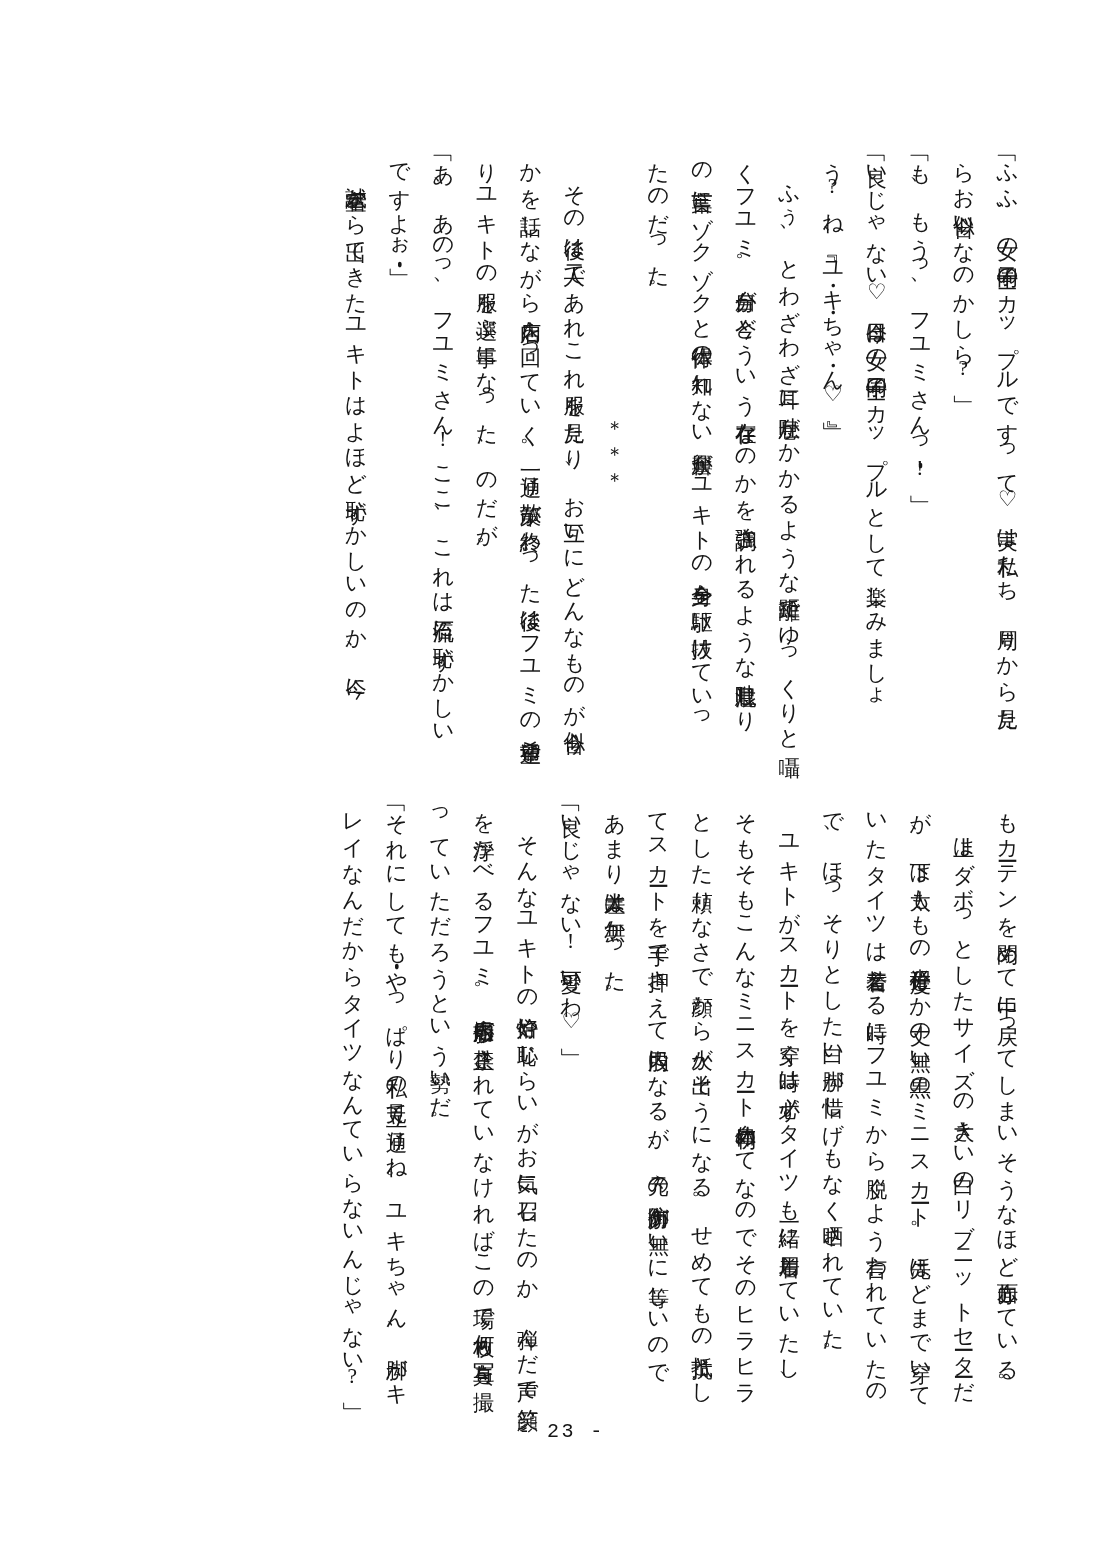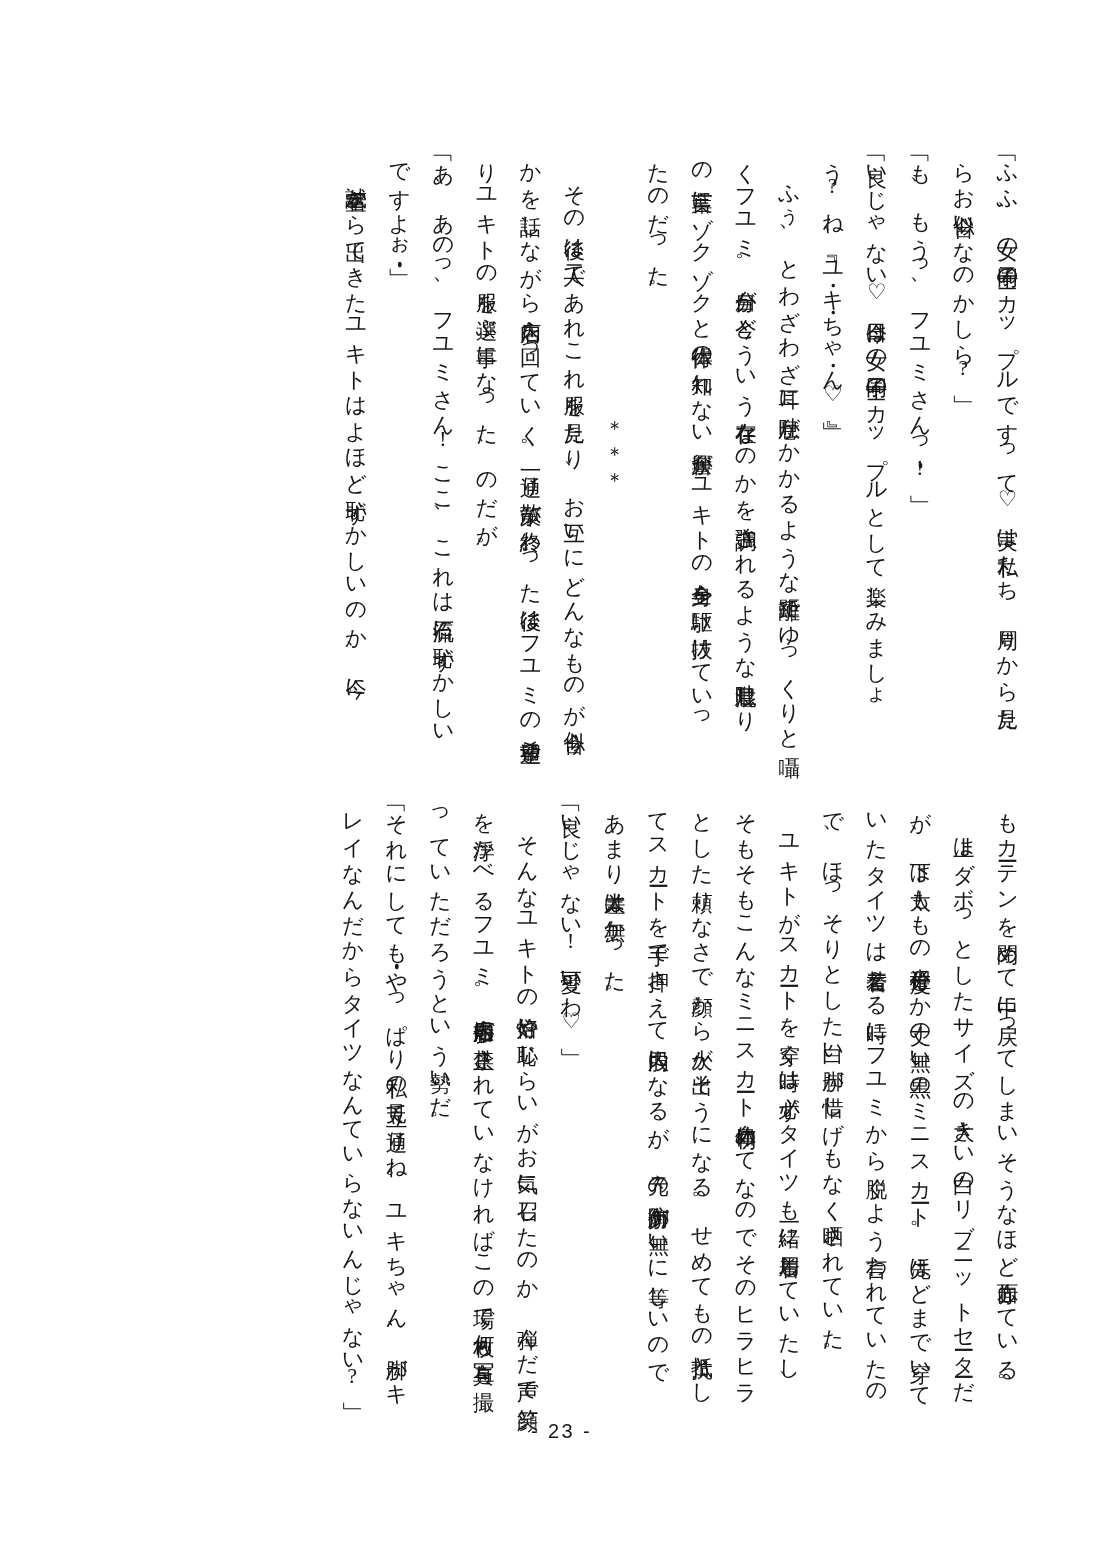--- a/index.html
+++ b/index.html
@@ -73,21 +73,21 @@
 
   
   .folio {
     position: absolute;
     left: 12px;
     right: 0;
     top: 1420px;
     text-align: center;
     font-size: 20px;
     letter-spacing: 0.12em;
-    font-family: Liberation Sans, sans-serif;
+    font-family: Liberation Mono, monospace;
     color: #161616;
   }
 </style>
 </head>
 <body>
 
 <div class="page">
 
   <div class="vblock" id="block-upper">
     <p class="quote">「ふふ、女の子同士のカップルですって♡実は私たち、周りから見たらお似合いなのかしら?」</p>

